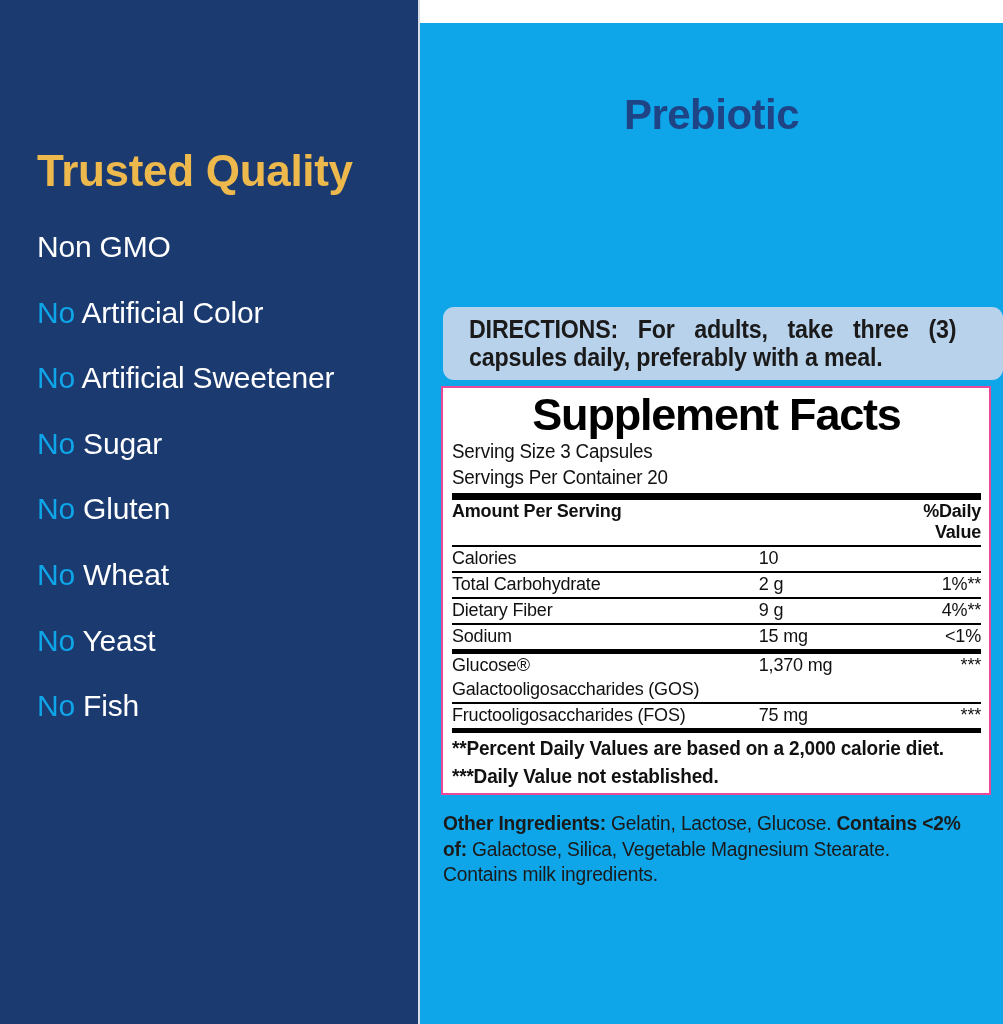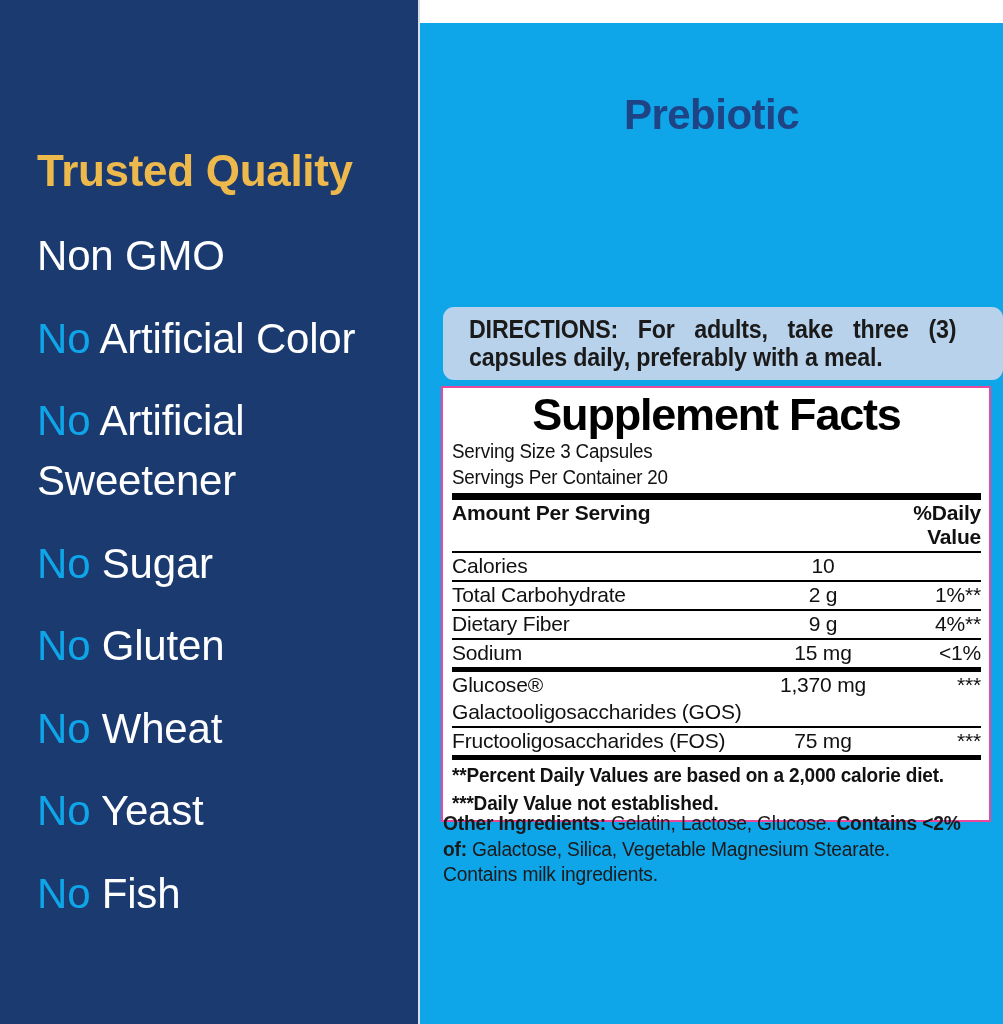--- a/index.html
+++ b/index.html
@@ -49,21 +49,21 @@
     letter-spacing: -0.3px;
     white-space: nowrap;
   }
   .claims {
     position: absolute;
     left: 37px;
     top: 226px;
     width: 360px;
   }
   .claim {
-    font-size: 42px;
+    font-size: 30px;
     color: #ffffff;
     line-height: 1.42;
     letter-spacing: -0.2px;
     margin-bottom: 23px;
   }
   .claim .no {
     color: #0ea5e9;
   }
 
   
@@ -140,33 +140,33 @@
     transform: scaleX(0.94);
     transform-origin: left center;
   }
 
   .rule-thick { border-top: 7px solid #000; margin-top: 3px; }
 
   .sf-table {
     width: 100%;
     border-collapse: collapse;
     font-family: "Liberation Sans Narrow", "Liberation Sans", sans-serif;
-    font-size: 21px;
+    font-size: 18px;
     color: #111;
   }
   .sf-table td {
     padding: 1px 0 2px 0;
     vertical-align: baseline;
     letter-spacing: -0.2px;
   }
   .sf-table tr.line-thin > td { border-bottom: 2px solid #000; }
   .sf-table tr.line-med  > td { border-bottom: 5px solid #000; }
   .sf-table tr.noline    > td { border-bottom: 0; }
   td.c-name  { text-align: left;  width: 58%; }
-  td.c-amt   { text-align: center; width: 25%; padding-right: 4px; }
+  td.c-amt   { text-align: left; width: 25%; padding-right: 4px; }
   td.c-dv    { text-align: right; width: 17%; }
   .bold { font-weight: bold; }
   .indent { padding-left: 22px; }
   .sub-indent { padding-left: 26px; }
 
   .sf-footnotes {
     font-family: "Liberation Sans Narrow", "Liberation Sans", sans-serif;
     font-size: 20px;
     font-weight: bold;
     color: #111;

